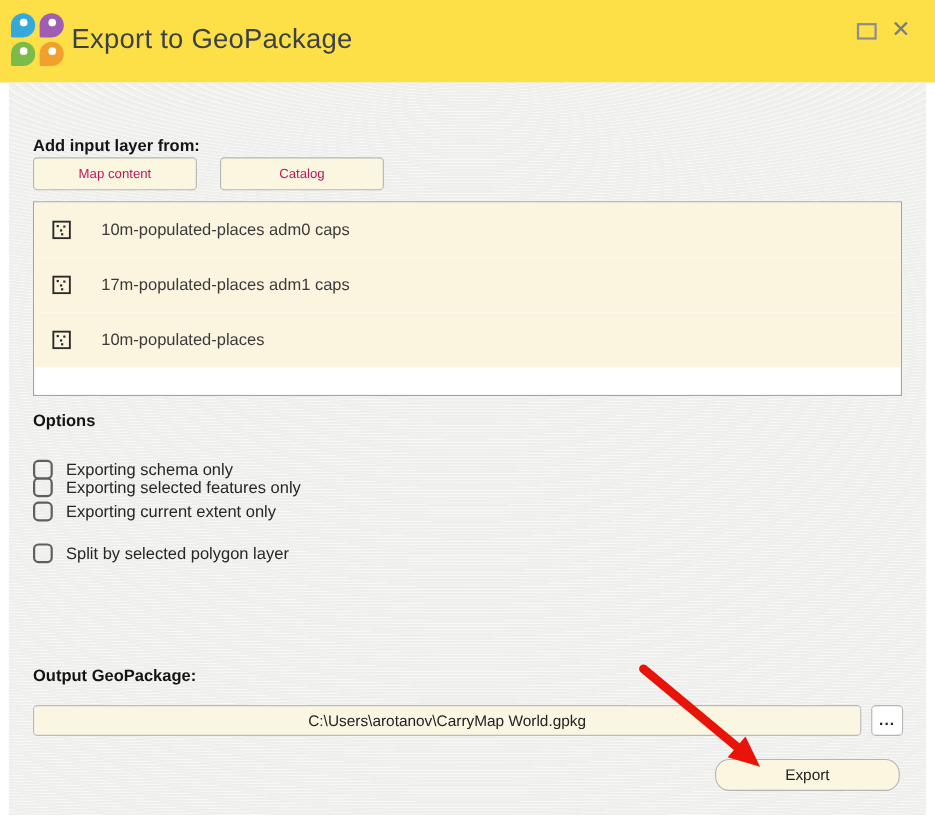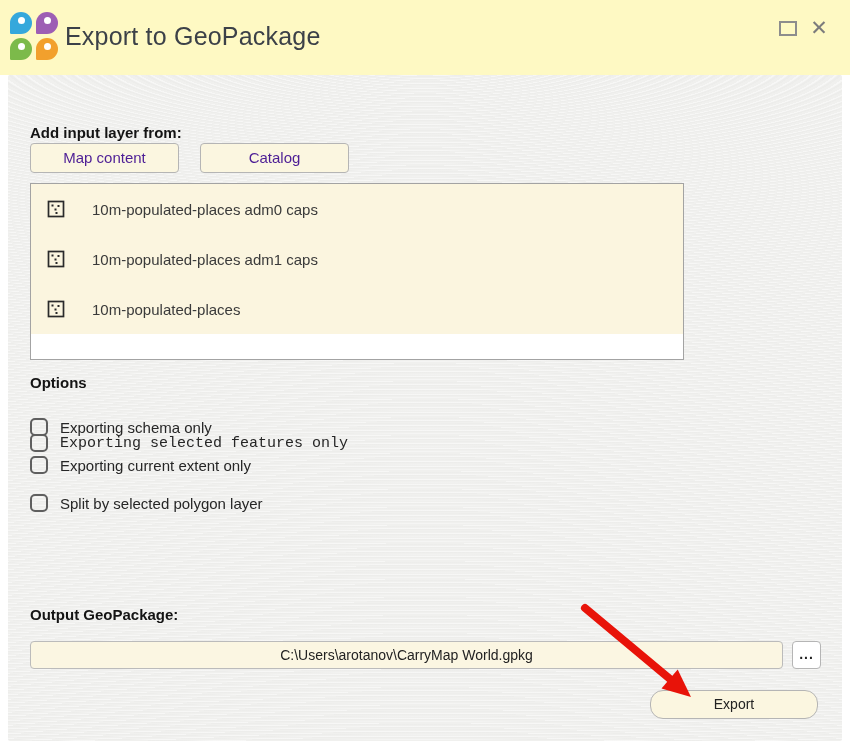--- a/index.html
+++ b/index.html
@@ -1,20 +1,20 @@
 <!DOCTYPE html>
 <html><head>
 <meta charset="utf-8">
 <style>
   * { margin:0; padding:0; box-sizing:border-box; }
   html,body { width:850px; height:750px; background:#ffffff; font-family:"Liberation Sans", sans-serif; }
   #app { position:relative; width:850px; height:750px; background:#ffffff; overflow:hidden; }
 
   
-  .titlebar { position:absolute; left:0; top:0; width:850px; height:75px; background:#fef9c3; }
+  .titlebar { position:absolute; left:0; top:0; width:850px; height:75px; background:#fde047; }
   .logo { position:absolute; left:10px; top:12px; width:48px; height:48px; }
   .petal { position:absolute; width:22px; height:22px; border-radius:50% 50% 50% 6%; }
   .petal::after { content:""; position:absolute; left:8px; top:5px; width:7px; height:7px;
                   border-radius:50%; background:#ffffff; }
   .petal.tl { left:0;  top:0; }
   .petal.tr { left:26px; top:0; }
   .petal.bl { left:0;  top:26px; }
   .petal.br { left:26px; top:26px; }
 
   .win-title { position:absolute; left:65px; top:22px; font-size:25px; font-weight:400;
@@ -28,24 +28,24 @@
   
   .panel { position:absolute; left:8px; top:75px; width:834px; height:666px;
            background-color:#f0f0ee; border-radius:2px;
            background-image:repeating-radial-gradient(ellipse 420px 90px at 50% -20px,
               rgba(255,255,255,0.45) 0 2px, rgba(0,0,0,0.012) 4px 7px, transparent 7px 12px); }
 
   .section-label { position:absolute; left:22px; font-size:15px; font-weight:bold; color:#141414; }
 
   .src-btn { position:absolute; top:68px; width:149px; height:30px;
              background:#fbf6e0; border:1px solid #b5b5b5; border-radius:4px;
-             font-size:15px; color:#4c1d95; text-align:center; line-height:28px; cursor:pointer; }
+             font-size:12px; color:#be185d; text-align:center; line-height:28px; cursor:pointer; }
 
   
-  .layer-list { position:absolute; left:22px; top:108px; width:654px; height:177px;
+  .layer-list { position:absolute; left:22px; top:108px; width:790px; height:177px;
                 background:#ffffff; border:1px solid #a3a3a3; overflow:hidden; }
   .layer-row { position:relative; width:100%; height:50px; background:#fbf5df;
                display:flex; align-items:center; padding-left:16px; cursor:pointer; }
   .layer-row .licon { width:18px; height:18px; flex:0 0 18px; }
   .layer-row .lname { margin-left:27px; font-size:15px; color:#3a3a3a; }
 
   
   .chk-row { position:absolute; left:22px; height:26px; display:flex; align-items:center; cursor:pointer; }
   .chk-box { width:18px; height:18px; border:2px solid #5f5f5f; border-radius:5px;
              background:transparent; flex:0 0 18px; }
@@ -102,41 +102,41 @@
         <span class="lname">10m-populated-places adm0 caps</span>
       </div>
       <div class="layer-row">
         <svg class="licon" viewBox="0 0 18 18">
           <rect x="1.5" y="1.5" width="15" height="15" fill="none" stroke="#2a2a2a" stroke-width="1.7"></rect>
           <rect x="4.5" y="4.5" width="2" height="2" fill="#2a2a2a"></rect>
           <rect x="10.5" y="5" width="2" height="2" fill="#2a2a2a"></rect>
           <rect x="7.5" y="8.5" width="2" height="2" fill="#2a2a2a"></rect>
           <rect x="8.5" y="12" width="2" height="2" fill="#2a2a2a"></rect>
         </svg>
-        <span class="lname">10m-populated-places adm1 caps</span>
+        <span class="lname">17m-populated-places adm1 caps</span>
       </div>
       <div class="layer-row">
         <svg class="licon" viewBox="0 0 18 18">
           <rect x="1.5" y="1.5" width="15" height="15" fill="none" stroke="#2a2a2a" stroke-width="1.7"></rect>
           <rect x="4.5" y="4.5" width="2" height="2" fill="#2a2a2a"></rect>
           <rect x="10.5" y="5" width="2" height="2" fill="#2a2a2a"></rect>
           <rect x="7.5" y="8.5" width="2" height="2" fill="#2a2a2a"></rect>
           <rect x="8.5" y="12" width="2" height="2" fill="#2a2a2a"></rect>
         </svg>
         <span class="lname">10m-populated-places</span>
       </div>
     </div>
 
     <div class="section-label" style="top:299px;">Options</div>
 
     <div class="chk-row" style="top:325px;margin-top:14px;">
       <span class="chk-box"></span>
       <span class="chk-label">Exporting schema only</span>
     </div>
-    <div class="chk-row" style="top:355px;font-family:Liberation Mono, monospace;">
+    <div class="chk-row" style="top:355px;">
       <span class="chk-box"></span>
       <span class="chk-label">Exporting selected features only</span>
     </div>
     <div class="chk-row" style="top:377px;">
       <span class="chk-box"></span>
       <span class="chk-label">Exporting current extent only</span>
     </div>
     <div class="chk-row" style="top:415px;">
       <span class="chk-box"></span>
       <span class="chk-label">Split by selected polygon layer</span>

